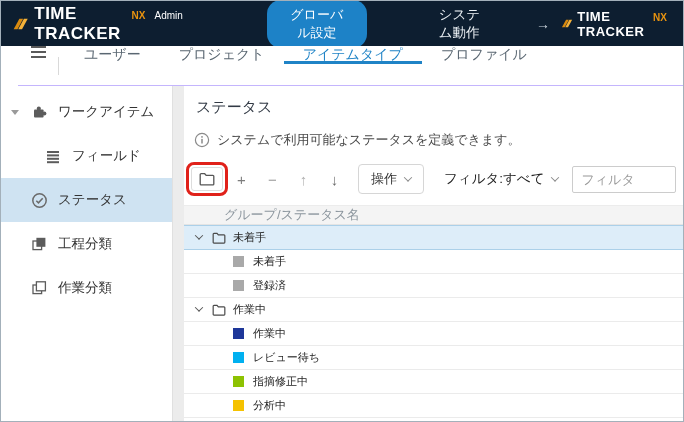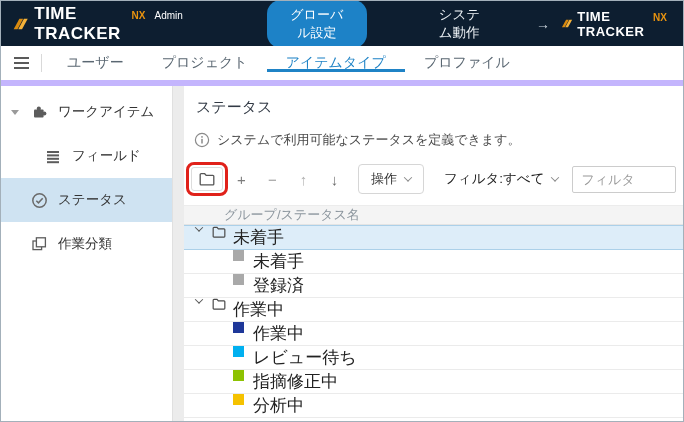--- a/index.html
+++ b/index.html
@@ -15,21 +15,21 @@
   .brand-nx { color:#e8930f; font-weight:bold; font-size:10px; margin-left:3px; }
   .brand-suffix { color:#fff; font-size:10px; margin-left:9px; }
   .pill { margin-left:40px; background:#1d82c7; color:#fff; font-size:13px; border:none; border-radius:14px; padding:6px 20px; cursor:pointer; }
   .sysop { margin-left:28px; color:#eef3f7; font-size:13.5px; }
   .top-right { margin-left:auto; display:flex; align-items:center; }
   .top-arrow { color:#cdd6de; font-size:14px; margin-right:10px; }
   .brand-small .brand-title { font-size:13px; }
   .brand-small svg { margin-right:4px; }
 
   
-  .tabbar { height:40px; flex:0 0 40px; background:#fff; border-bottom:6px solid #c4b5fd; display:flex; align-items:center; }
+  .tabbar { height:40px; flex:0 0 40px; background:#fff; border-bottom:1px solid #c4b5fd; display:flex; align-items:flex-start;margin-left:17px; }
   .hamburger { width:40px; display:flex; flex-direction:column; justify-content:center; align-items:center; gap:3px; cursor:pointer; }
   .hamburger i { display:block; width:15px; height:2px; background:#5a5a5a; }
   .tab-divider { width:1px; height:18px; background:#d9d9d9; align-self:center; }
   .tabs { display:flex; margin-left:6px; }
   .tab { padding:0 19px; display:flex; align-items:center; font-size:14px; color:#5a6772; cursor:pointer; }
   .tab.active { color:#1f83c6; box-shadow:inset 0 -3px 0 #1f83c6; }
 
   
   .bodyrow { flex:1; display:flex; min-height:0; }
   .sidebar { width:171px; background:#fff; padding-top:4px; }
@@ -59,21 +59,21 @@
   .g-up { color:#b3b3b3; }
   .g-down { color:#6f6f6f; }
   .op-btn { margin-left:8px; display:flex; align-items:center; background:#fff; border:1px solid #d6d6d6; border-radius:4px; padding:5px 12px; font-size:13px; color:#333; cursor:pointer; font-family:inherit; }
   .chev { display:inline-block; width:6px; height:6px; border-right:1.6px solid #8a8a8a; border-bottom:1.6px solid #8a8a8a; transform:rotate(45deg) translate(-1px,-1px); margin-left:8px; }
   .filter-dd { margin-left:20px; display:flex; align-items:center; font-size:13.5px; color:#222; cursor:pointer; background:none; border:none; font-family:inherit; }
   .filter-input { flex:1; margin-left:14px; margin-right:3px; height:27px; border:1px solid #ccc; border-radius:2px; padding:0 8px; font-size:13px; font-family:inherit; color:#333; min-width:40px; }
   .filter-input::placeholder { color:#9a9a9a; }
 
   .table-head { height:20px; background:#f4f4f4; border-top:1px solid #ececec; border-bottom:1px solid #e4e4e4; display:flex; align-items:center; padding-left:40px; font-size:13px; color:#8b959d; }
   .table-body { flex:1; overflow:hidden; }
-  .trow { height:24px; display:flex; border-bottom:1px solid #ebebeb; font-size:17px; color:#222; cursor:pointer; }
+  .trow { height:24px; display:flex; align-items:center; border-bottom:1px solid #ebebeb; font-size:11px; color:#222; cursor:pointer; }
   .trow.group { padding-left:12px; }
   .trow.group .chev { margin:0 0 2px 0; border-color:#555; }
   .trow.group .foldwrap { margin:0 7px 0 10px; display:flex; }
   .trow.status { padding-left:49px; }
   .sq { width:11px; height:11px; margin-right:9px; flex:0 0 auto; }
   .trow.selected { background:#ddedf9; border-top:1px solid #abd0e9; border-bottom-color:#abd0e9; height:25px; }
 </style>
 </head>
 <body>
 
@@ -157,20 +157,30 @@
               <path d="M5 8.3 L7 10.2 L11 5.9" fill="none" stroke="#6a6a6a" stroke-width="1.4"></path>
             </svg>
           </span>
           <span class="side-label">ステータス</span>
         </div>
         <div class="side-item">
           <span class="side-chevron"></span>
           <span class="side-icon">
             <svg width="16" height="16" viewBox="0 0 16 16">
               <rect x="2" y="5" width="8.6" height="8.6" fill="none" stroke="#5c5c5c" stroke-width="1.3"></rect>
+              <rect x="5.4" y="1.8" width="9" height="9" fill="#5c5c5c"></rect>
+            </svg>
+          </span>
+          <span class="side-label">工程分類</span>
+        </div>
+        <div class="side-item">
+          <span class="side-chevron"></span>
+          <span class="side-icon">
+            <svg width="16" height="16" viewBox="0 0 16 16">
+              <rect x="2" y="5" width="8.6" height="8.6" fill="none" stroke="#5c5c5c" stroke-width="1.3"></rect>
               <rect x="5.4" y="1.8" width="9" height="9" fill="#ffffff" stroke="#5c5c5c" stroke-width="1.3"></rect>
             </svg>
           </span>
           <span class="side-label">作業分類</span>
         </div>
       </div>
     <div class="gutter"></div>
 
     <div class="content">
       <h1 class="page-title">ステータス</h1>

